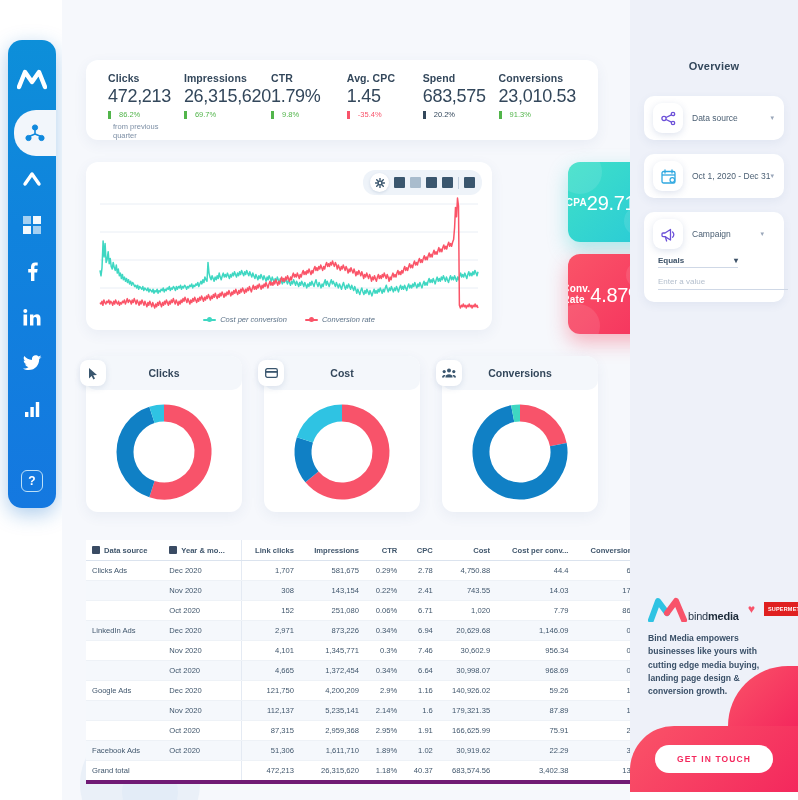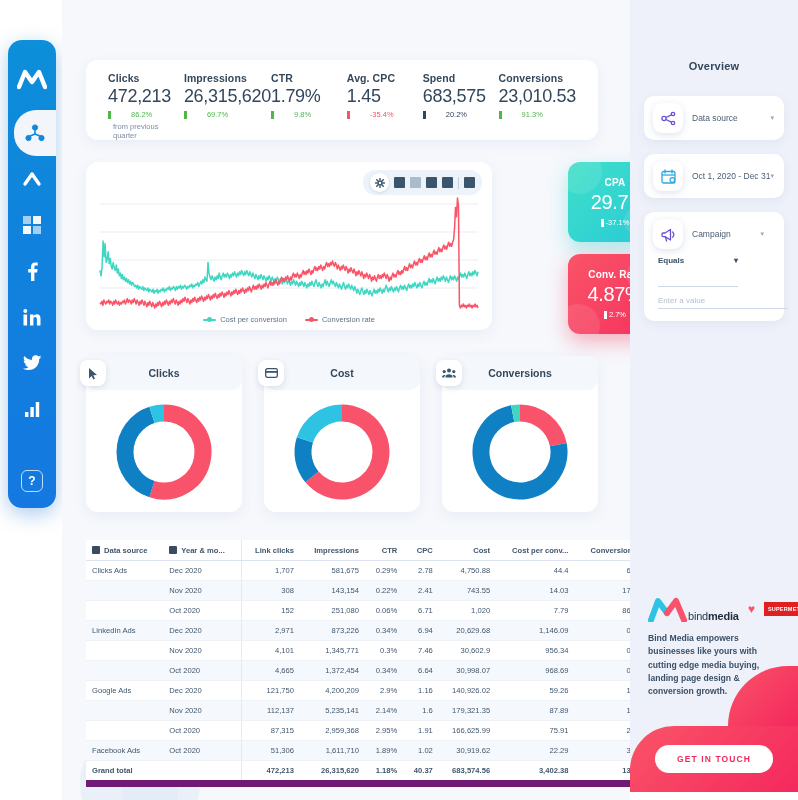--- a/index.html
+++ b/index.html
@@ -80,21 +80,21 @@
   .kpi-label {
     font-size: 10.5px; font-weight: bold; color: #33475b;
     letter-spacing: 0.1px; margin-bottom: 2px;
   }
   .kpi-value {
     font-size: 18px; color: #33475b; letter-spacing: -0.3px;
     white-space: nowrap;
   }
   .kpi-delta {
     font-size: 7.5px; margin-top: 3px; white-space: nowrap;
-    display: flex; align-items: center; gap: 20px;
+    display: flex; align-items: center; gap: 8px;
   }
   .arrow { display: inline-block; width: 3px; height: 8px; }
   .up { color: #52b54b; } .up .arrow { background: #52b54b; }
   .down { color: #f8536a; } .down .arrow { background: #f8536a; }
   .flat { color: #33475b; } .flat .arrow { background: #33475b; }
   .kpi-sub { font-size: 7.5px; color: #7d8fa5; margin-top: 3px; margin-left: 5px; }
 
   
   .linecard {
     position: absolute; left: 24px; top: 162px;
@@ -112,32 +112,32 @@
     box-shadow: 0 1px 3px rgba(50,80,130,0.16);
   }
   .tb-sq { width: 11px; height: 11px; background: #3a566e; border-radius: 1px; }
   .tb-sq.light { background: #a9bccd; }
   .tb-div { width: 1px; height: 12px; background: #c3d0de; }
   .legend {
     position: absolute; bottom: 6px; left: 0; width: 100%;
     display: flex; justify-content: center; gap: 18px;
     font-size: 7.5px; color: #5c7288;
   }
-  .legend-item { display: flex; align-items: center; gap: 4px; }
+  .legend-item { display: flex; align-items: center; gap: 4px; font-style: italic; }
   .lg-mark { width: 13px; height: 2px; border-radius: 1px; position: relative; }
   .lg-mark::after {
     content: ''; position: absolute; left: 4px; top: -2px;
     width: 5px; height: 5px; border-radius: 50%; background: inherit;
   }
 
   
   .tile {
     position: absolute; width: 94px; height: 80px;
     border-radius: 12px; color: #ffffff;
-    display: flex; flex-direction: column; align-items: center; justify-content: center;
+    display: flex; align-items: center; justify-content: center;
     overflow: hidden;
   }
   .tile-cpa {
     left: 506px; top: 162px;
     background: linear-gradient(135deg, #3fe0c8 0%, #28c9d8 100%);
     box-shadow: 0 8px 20px rgba(50,205,205,0.38);
   }
   .tile-cr {
     left: 506px; top: 254px;
     background: linear-gradient(135deg, #fa5468 0%, #f5315d 100%);
@@ -194,22 +194,22 @@
     background: #3a4b63; border-radius: 1px;
     margin-right: 4px; vertical-align: -1px;
   }
   table.dt td {
     padding: 5px 6px; text-align: right; white-space: nowrap;
     border-bottom: 1px solid #eef2f7;
   }
   table.dt td.lft { text-align: left; }
   table.dt tr.alt td { background: #f5f8fc; }
   table.dt tr.total td {
-    font-weight: bold; border-top: 1px solid #c9d4e2;
-    border-bottom: 7px solid #701a75; background: #ffffff;
+    font-weight: normal; border-top: 1px solid #c9d4e2;
+    border-bottom: 4px solid #701a75; background: #ffffff;
   }
   .colsep { border-right: 1px solid #e4eaf3; }
   .hdr-sq-btn {
     position: absolute; right: 4px; top: 4px;
     width: 11px; height: 11px; background: #3a4b63; border-radius: 1px;
   }
 
   
   .right {
     position: absolute; left: 630px; top: 0;
@@ -236,21 +236,21 @@
   }
   .fc-label { font-size: 8.5px; color: #4c6074; flex: 1; }
   .caret { font-size: 7px; color: #9aa7ba; }
   .fc-stack { padding-bottom: 12px; display: block; }
   .fc-row { display: flex; align-items: center; }
   .sel-equals {
     margin: 0 12px 0 14px; width: 80px;
     border-bottom: 1px solid #cfd8e6;
     font-size: 8px; color: #3d5268; font-weight: bold;
     display: flex; justify-content: space-between; align-items: center;
-    padding-bottom: 21px;
+    padding-bottom: 2px;
   }
   .inp-value {
     margin: 9px 12px 0 14px; width: 130px;
     border-bottom: 1px solid #cfd8e6;
     font-size: 8px; color: #b4bfcd; padding-bottom: 3px;
   }
 
   .brand {
     position: absolute; left: 0; top: 596px; width: 168px;
     text-align: left; padding: 0 18px;

